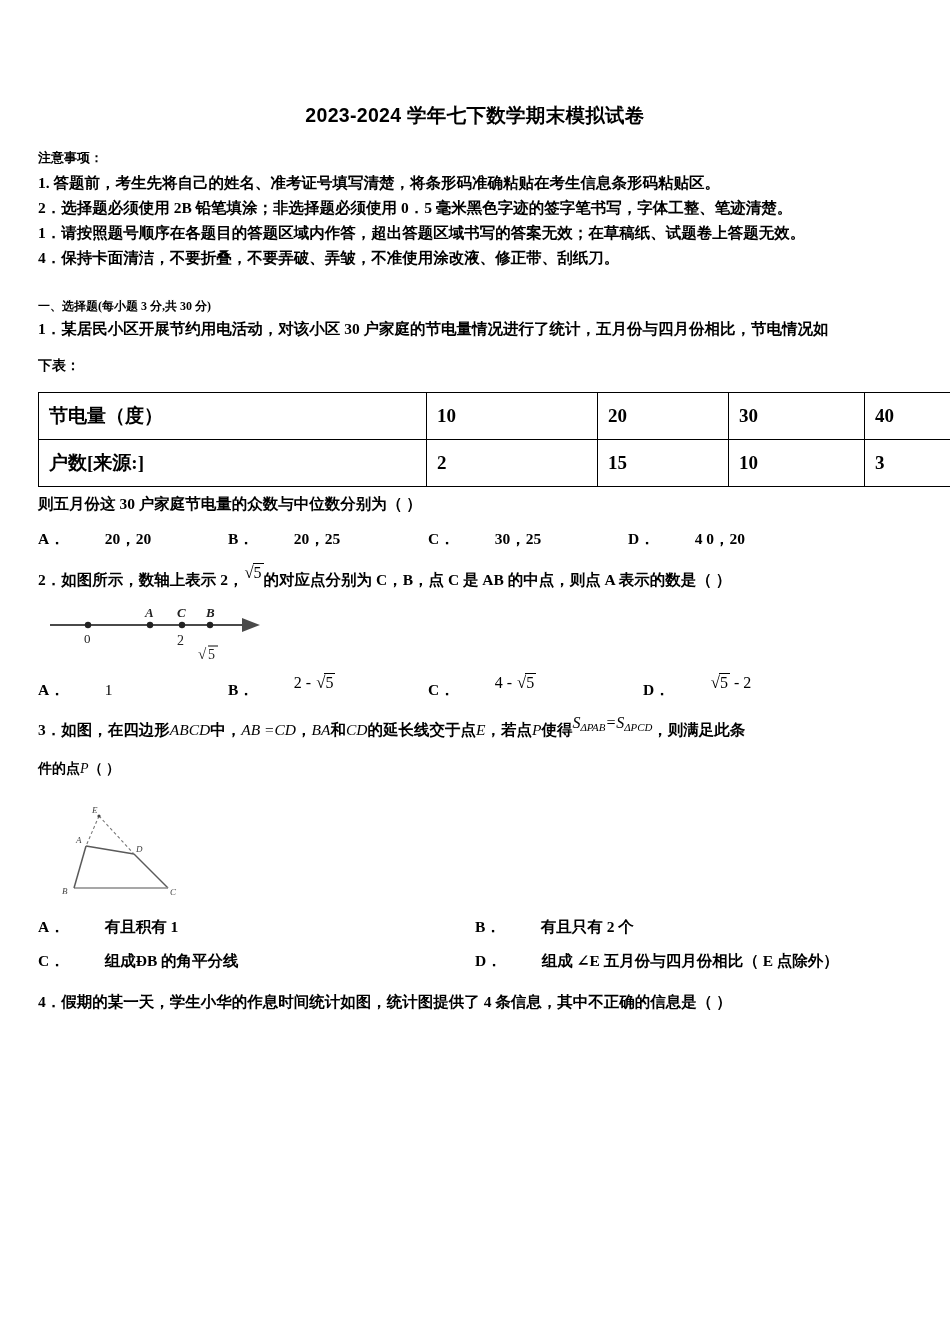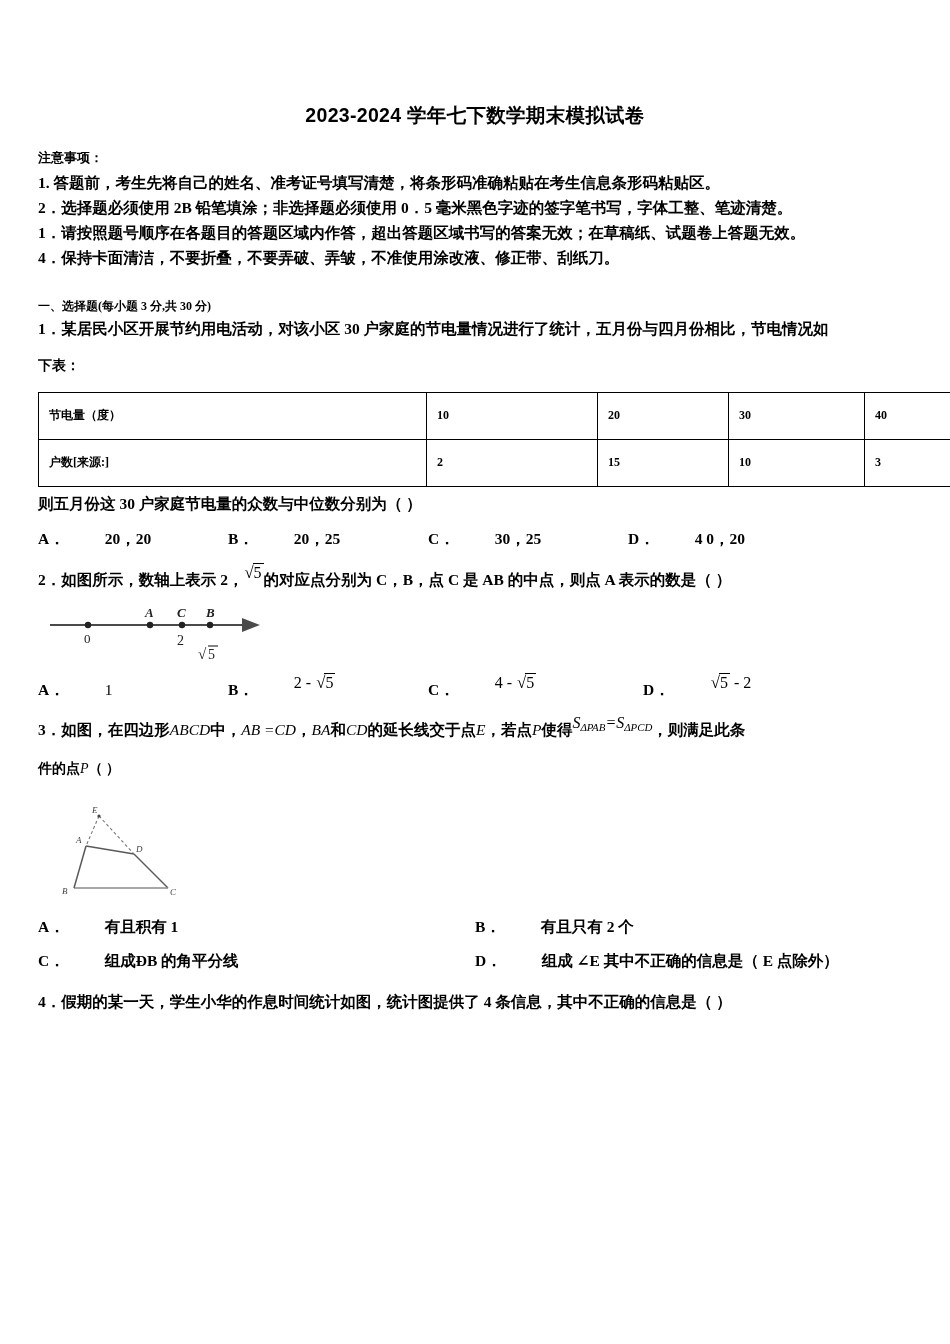--- a/index.html
+++ b/index.html
@@ -70,21 +70,21 @@
 
   
   table.data-table {
     border-collapse: collapse;
     width: 855px;
     margin-top: 14px;
     table-layout: fixed;
   }
   table.data-table td {
     border: 1.6px solid #000000;
-    font-size: 12px;
+    font-size: 19px;
     font-weight: bold;
     padding: 8px 10px;
     height: 30px;
     vertical-align: middle;
   }
   td.c0 { width: 367px; }
   td.c1 { width: 150px; }
   td.c2 { width: 110px; }
   td.c3 { width: 115px; }
   td.c4 { width: 113px; }
@@ -305,21 +305,21 @@
         <span class="opt-val bold">有且只有 2 个</span>
       </div>
     </div>
     <div class="opts wide2">
       <div class="opt">
         <span class="opt-lbl">C．</span>
         <span class="opt-val bold">组成ÐB 的角平分线</span>
       </div>
       <div class="opt">
         <span class="opt-lbl">D．</span>
-        <span class="opt-val bold">组成 ∠E 其中不正确的信息是（ E 点除外）</span>
+        <span class="opt-val bold">组成 ∠E 五月份与四月份相比（ E 点除外）</span>
       </div>
     </div>
 
     <div class="spacer-sm"></div>
 
     <div class="q-line" style="margin-top:8px;">4．假期的某一天，学生小华的作息时间统计如图，统计图提供了 4 条信息，其中不正确的信息是（       ）</div>
 
   </div>
 </div>
 

